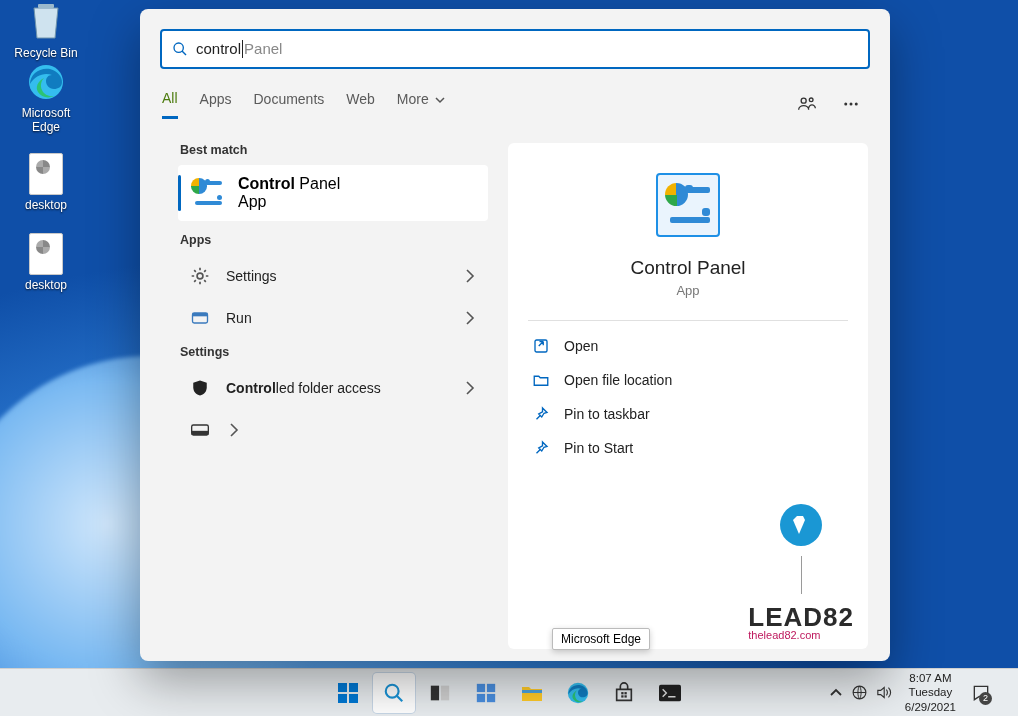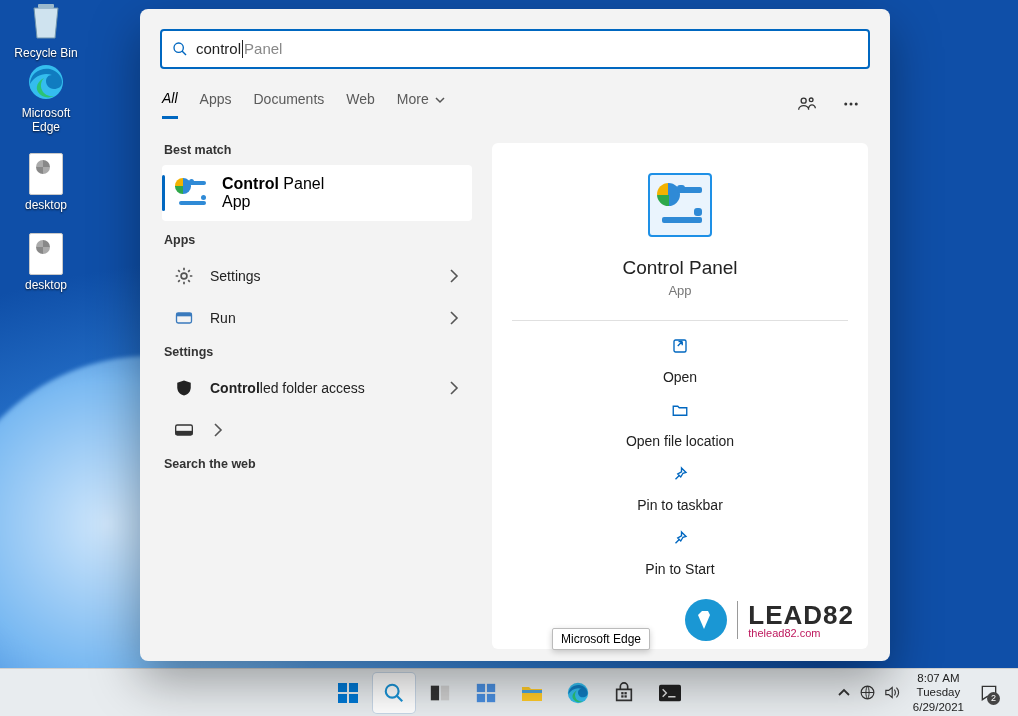--- a/index.html
+++ b/index.html
@@ -43,26 +43,26 @@
     display:flex; align-items:center; padding:0 10px; gap:8px;
   }
   .searchbox svg{color:#0067c0;}
   .search-text { font-size:15px; color:#222; display:flex;}
   .caret { width:1px; height:18px; background:#222; margin:0 1px; animation: blink 1s steps(1) infinite;}
   @keyframes blink { 50%{opacity:0;} }
   .suggest { color:#888; }
 
   .tabs { display:flex; align-items:center; gap:22px; padding:10px 22px 0; font-size:14px; color:#5a5a5a;}
   .tab { padding-bottom:10px; cursor:pointer;}
-  .tab.active { color:#000000; border-bottom:3px solid #0067c0;font-style:italic;}
+  .tab.active { color:#4d7c0f; border-bottom:3px solid #0067c0;}
   .tab-more svg{vertical-align:middle; margin-left:2px;}
   .tabs-right{ margin-left:auto; display:flex; gap:10px;}
   .icon-btn{ width:34px; height:34px; display:flex; align-items:center; justify-content:center; cursor:pointer; border-radius:4px;}
 
-  .body { display:flex; flex:1; min-height:0; }
+  .body { display:flex; flex:1; min-height:0;margin-left:16px; }
   .left  { width:340px; padding:16px 8px 16px 22px; overflow:auto;}
   .right { flex:1; padding:22px 22px 12px 12px; }
 
   .section-h { font-size:12.5px; font-weight:600; color:#333; margin:6px 0 8px 2px;}
   .result {
     display:flex; align-items:center; gap:14px; padding:9px 10px; border-radius:4px; cursor:pointer;
   }
   .result .r-icon{ width:24px; height:24px; display:flex; align-items:center; justify-content:center; flex-shrink:0;}
   .result .r-text{ flex:1; font-size:14px; color:#222;}
   .chev { width:16px; flex-shrink:0; color:#555;}
@@ -73,38 +73,38 @@
   .best::before{content:""; position:absolute; left:0; top:10px; bottom:10px; width:3px; background:#0067c0; border-radius:2px;}
   .best .big-ico{width:34px;height:34px;}
   .b { font-weight:600;}
 
   .preview-card{ background:#fff; border-radius:6px; height:100%; padding:30px 20px 14px; display:flex; flex-direction:column; align-items:center; position:relative;}
   .pv-icon{ width:64px; height:64px; border:2px solid #1e90e6; border-radius:4px; padding:4px; background:#eaf4fd; display:flex; align-items:center; justify-content:center;}
   .pv-title{ font-size:19px; margin-top:20px; color:#222;}
   .pv-sub{ font-size:13px; color:#777; margin-top:4px;}
   .pv-divider{ width:100%; height:1px; background:#e0e0e0; margin:22px 0 8px;}
   .pv-actions{ width:100%; }
-  .pv-row{ display:flex; align-items:center; gap:14px; padding:8px 4px; font-size:14px; color:#222; cursor:pointer; border-radius:4px;flex-direction:column;}
+  .pv-row{ display:flex; align-items:center; gap:14px; padding:8px 4px; font-size:14px; color:#222; cursor:pointer; border-radius:4px;}
   .pv-row svg{color:#0067c0; width:18px; height:18px; flex-shrink:0;}
 
-  .watermark{ position:absolute; right:14px; bottom:8px; display:flex; align-items:center; gap:10px;}
+  .watermark{ position:absolute; right:14px; bottom:8px; display:flex; align-items:center; gap:10px;flex-direction:column;}
   .wm-logo{ width:42px; height:42px; border-radius:50%; background:#1a97d4; display:flex; align-items:center; justify-content:center;}
   .wm-text{ color:#2b2b2b; line-height:1;}
   .wm-text .l1{ font-size:26px; font-weight:600; letter-spacing:1px;}
   .wm-text .l2{ font-size:11px; color:#be185d;}
 
   .tooltip{
     position:absolute; left:552px; top:628px; background:#fff; border:1px solid #bbb;
     padding:3px 8px; font-size:12px; border-radius:2px; z-index:6; box-shadow:0 2px 6px rgba(0,0,0,.2);
   }
 
   
   .taskbar{
     position:absolute; left:0; bottom:0; width:100%; height:48px; background:#e8ecef;
-    display:flex; align-items:center; z-index:4; padding:0 12px; border-top:1px solid #d0d0d0;
+    display:flex; align-items:center; z-index:4; padding:0 20px; border-top:1px solid #d0d0d0;
   }
   .tb-center{ position:absolute; left:50%; transform:translateX(-50%); display:flex; gap:4px;}
   .tb-btn{ width:42px; height:40px; display:flex; align-items:center; justify-content:center; border-radius:4px; cursor:pointer;}
   .tb-btn.active{ background:#fff; box-shadow:0 0 0 1px #c7d6e6;}
   .tb-right{ margin-left:auto; display:flex; align-items:center; gap:2px; padding-right:2px;}
   .tray-ico{ width:22px; height:40px; display:flex; align-items:center; justify-content:center; cursor:pointer;}
   .clock{ font-size:11.5px; color:#222; text-align:center; padding:0 8px; line-height:1.25; cursor:pointer;}
   .notif{ width:30px; height:40px; display:flex; align-items:center; justify-content:center; position:relative; cursor:pointer;}
   .notif .badge{ position:absolute; right:4px; bottom:8px; width:13px; height:13px; background:#444; color:#fff; border-radius:50%; font-size:9px; display:flex; align-items:center; justify-content:center;}
 
@@ -260,21 +260,20 @@
             <svg width="20" height="16" viewBox="0 0 24 16">
               <rect x="2" y="2" width="20" height="12" rx="2" fill="none" stroke="#333" stroke-width="1.6"></rect>
               <rect x="2" y="9" width="20" height="5" fill="#333"></rect>
             </svg>
           </div>
         <svg class="chev" viewBox="0 0 16 16">
             <path d="M5 2l6 6-6 6" fill="none" stroke="currentColor" stroke-width="1.6"></path>
           </svg>
       </div>
 
-      <div class="section-h">Search the web</div>
     </div>
 
     <div class="right">
       <div class="preview-card">
         <div class="pv-icon">
             <div class="cpanel" style="width:50px;height:50px;">
               <div class="pie"></div>
               <div class="l1"></div>
               <div class="l2"></div>
               <div class="d1"></div>

